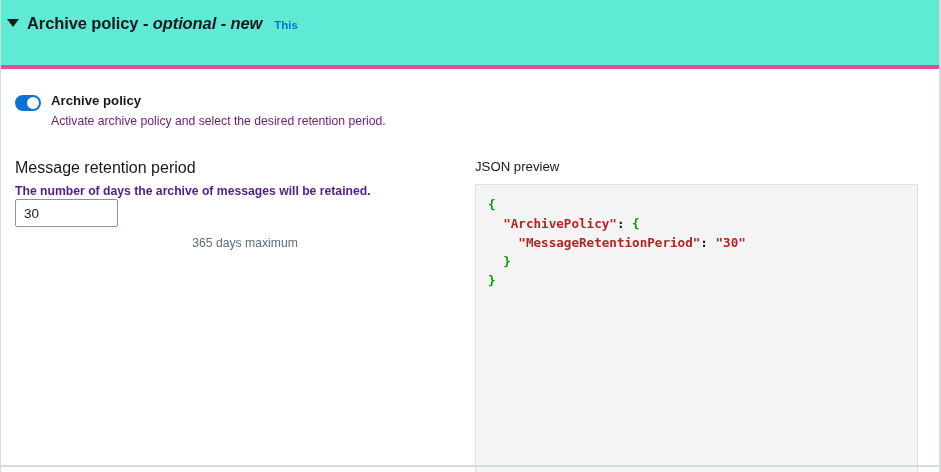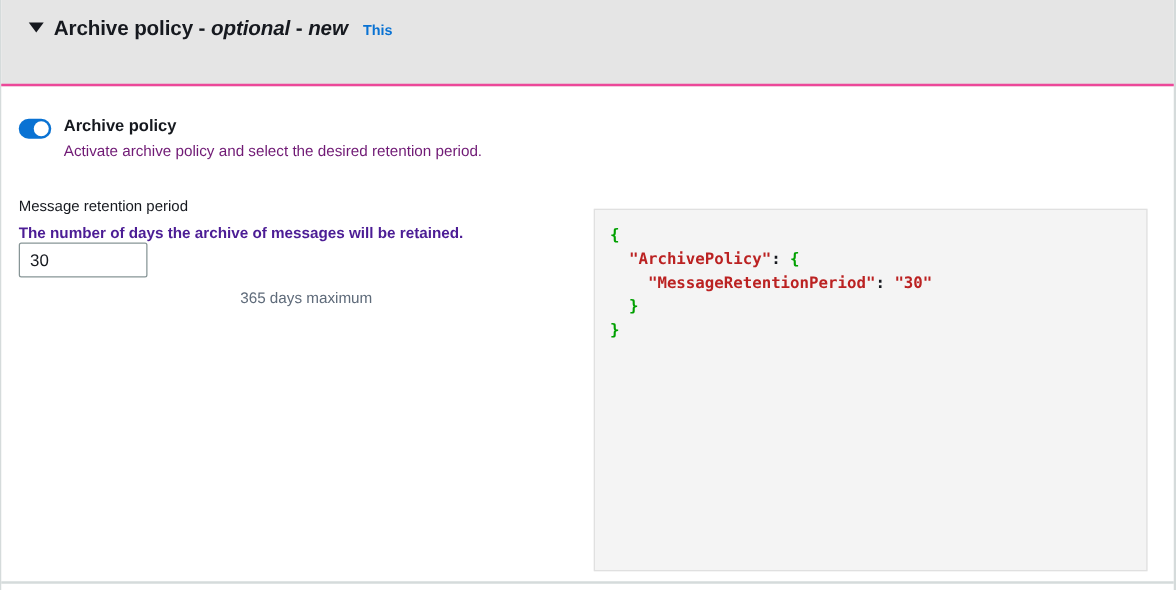--- a/index.html
+++ b/index.html
@@ -20,23 +20,23 @@
     width: 941px;
     height: 472px;
     box-sizing: border-box;
     border-left: 1px solid #d5dbdb;
     border-right: 2px solid #d5dbdb;
     background: #ffffff;
   }
 
   
   .section-header {
-    background: #e5e5e5;
-    border-bottom: 2px solid #ec4899;
-    padding: 14px 20px 12px 22px;
+    background: #5eead4;
+    border-bottom: 4px solid #ec4899;
+    padding: 14px 20px 12px 6px;
     box-sizing: border-box;
     height: 69px;
   }
   .header-title-row {
     display: flex;
     align-items: baseline;
     gap: 8px;
   }
   .caret {
     width: 0;
@@ -128,21 +128,21 @@
   .col-left {
     width: 460px;
     flex: 0 0 auto;
   }
   .col-right {
     flex: 1 1 auto;
     padding-right: 7px;
   }
 
   .field-label {
-    font-size: 12px;
+    font-size: 16px;
     color: #16191f;
     line-height: 1.3;
   }
   .field-desc {
     font-size: 12.2px;
     color: #4c1d95;
     margin-top: 4px;
     line-height: 1.35;
     font-weight: bold;
   }
@@ -231,20 +231,21 @@
     <div class="columns">
 
       <div class="col-left">
         <div class="field-label">Message retention period</div>
         <div class="field-desc">The number of days the archive of messages will be retained.</div>
         <input class="text-input" type="text" value="30" style="">
         <div class="field-constraint">365 days maximum</div>
       </div>
 
       <div class="col-right">
+        <div class="json-label">JSON preview</div>
         <div class="json-panel">
           <pre class="json-code"><span class="tok-brace">{</span>
   <span class="tok-string">"ArchivePolicy"</span><span class="tok-punct">: </span><span class="tok-brace">{</span>
     <span class="tok-string">"MessageRetentionPeriod"</span><span class="tok-punct">: </span><span class="tok-string">"30"</span>
   <span class="tok-brace">}</span>
 <span class="tok-brace">}</span></pre>
         </div>
       </div>
 
     </div>

